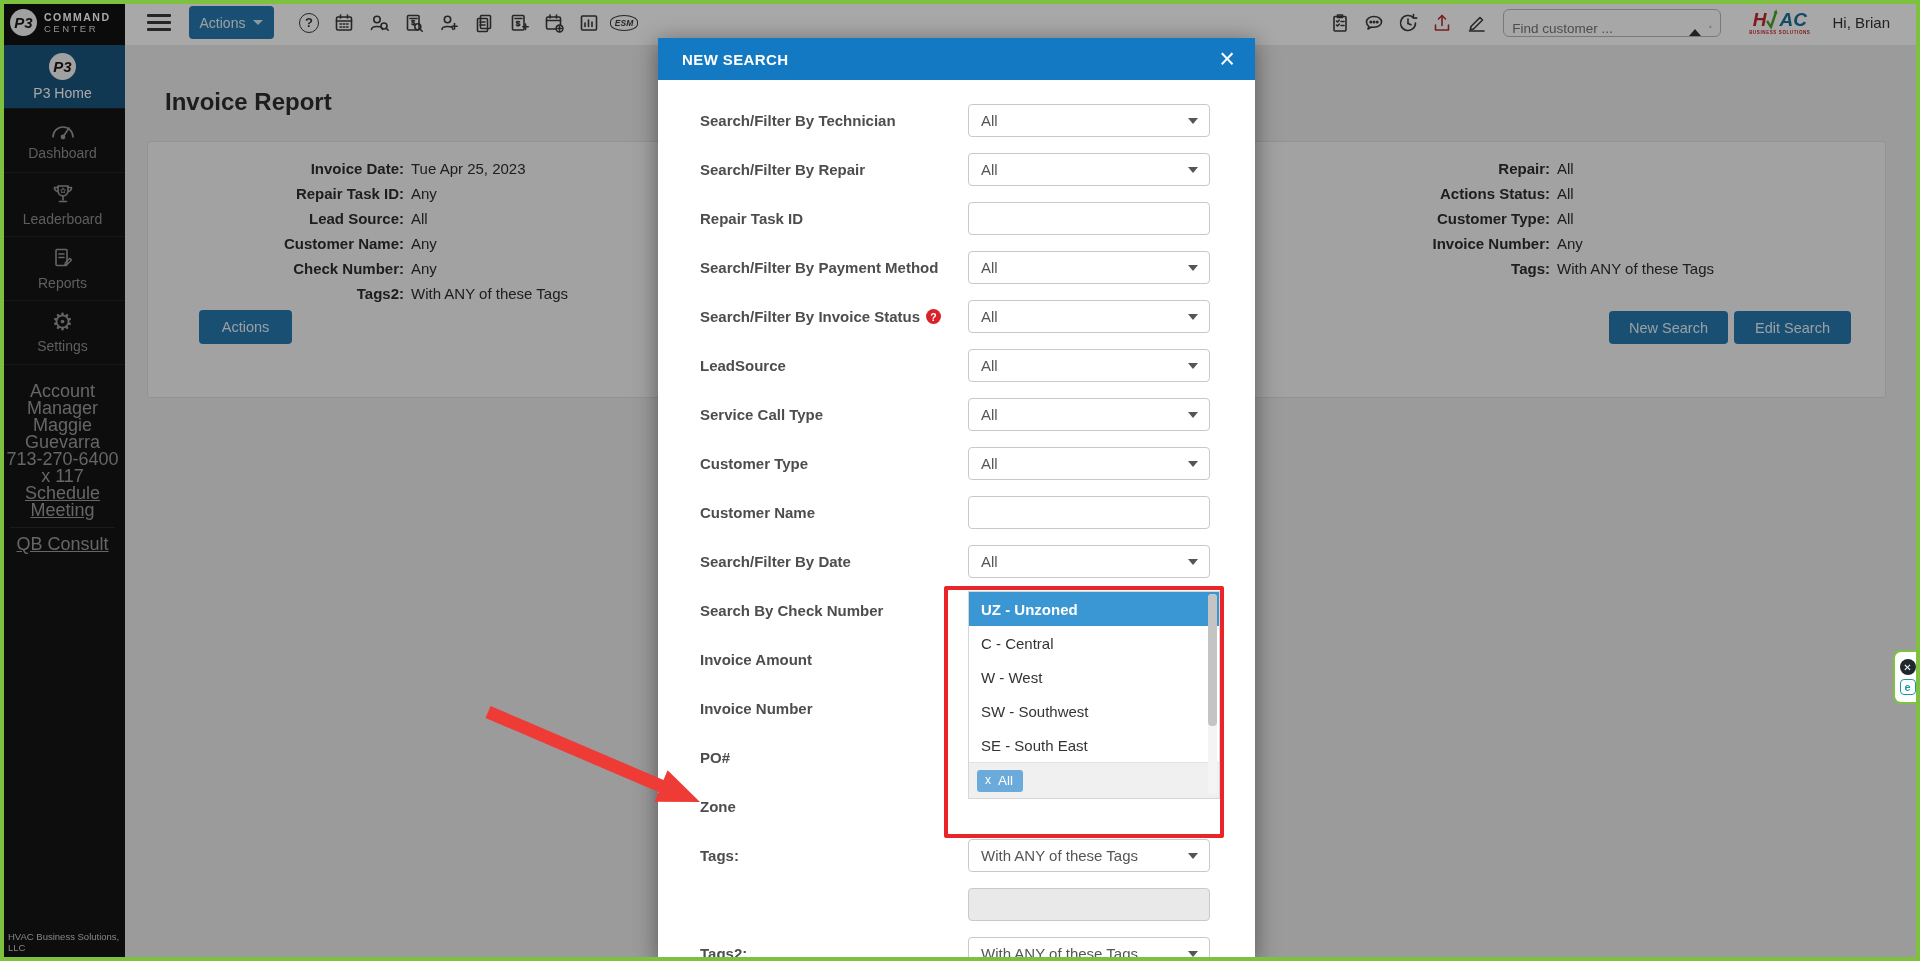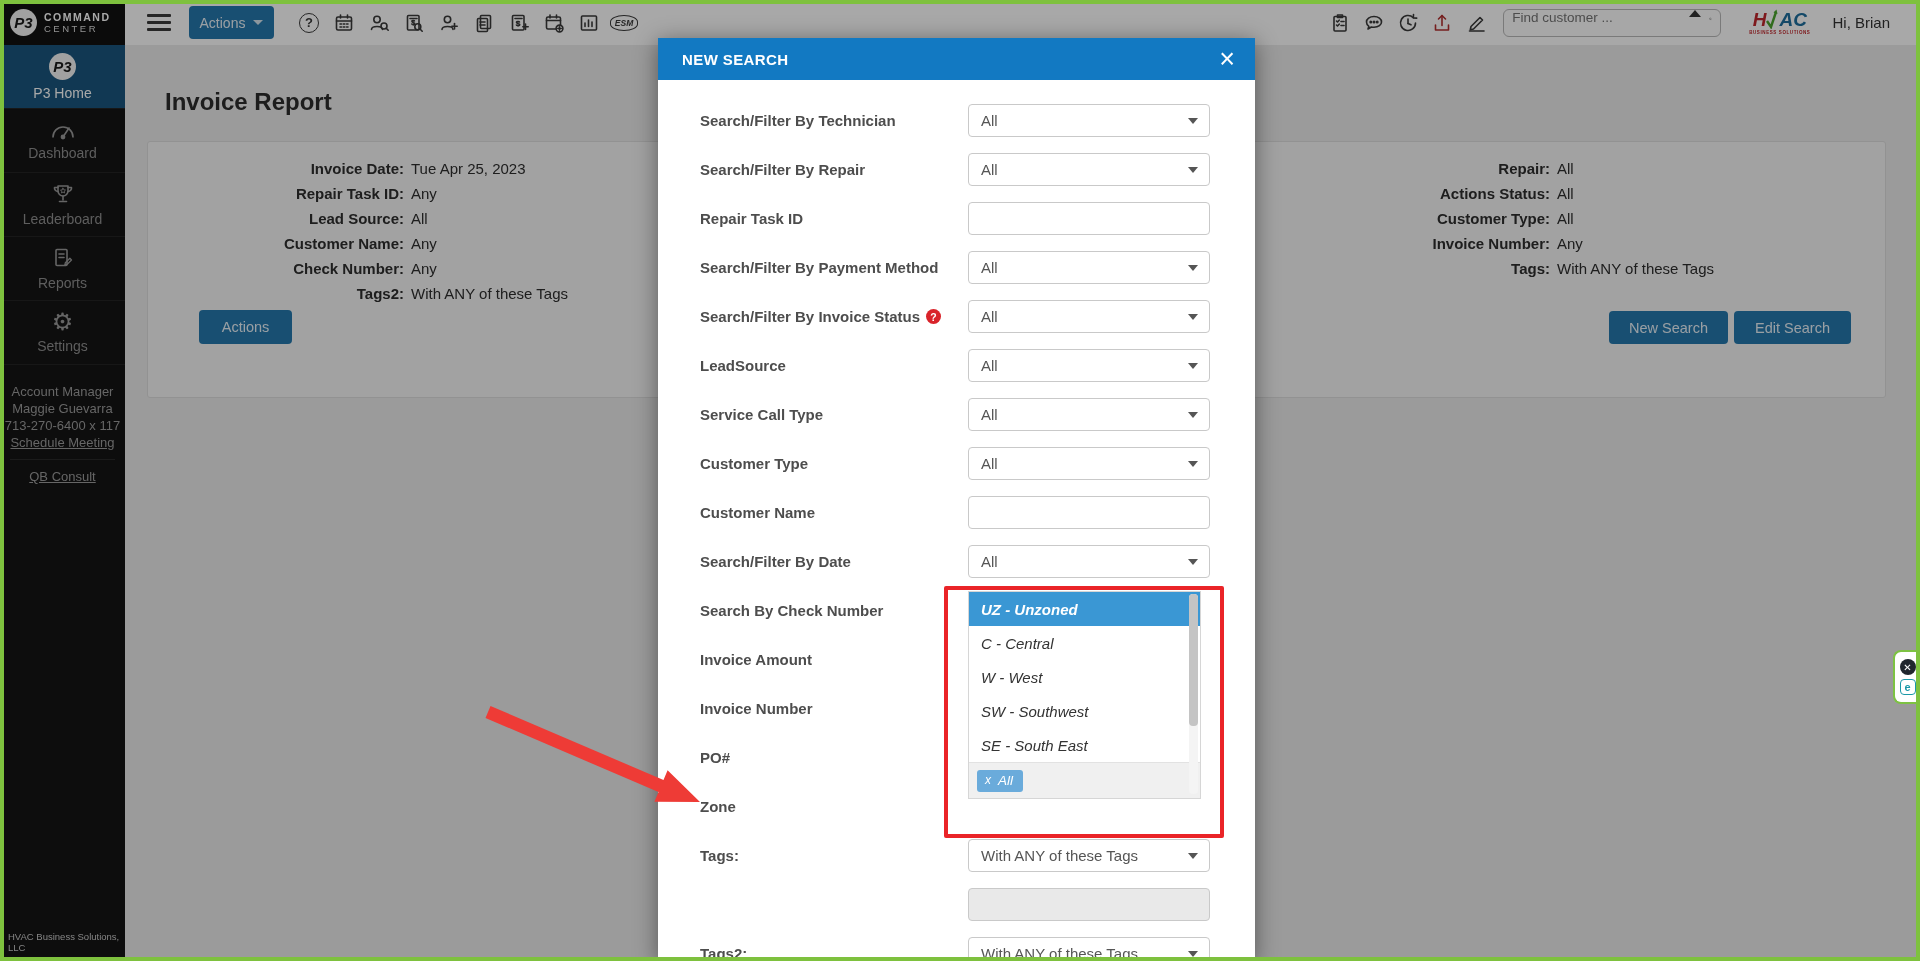--- a/index.html
+++ b/index.html
@@ -19,36 +19,36 @@
   .hamburger span { display:block; height:3px; background:#3a3a3a; margin:4px 0; border-radius:1px; }
   .actions-btn { margin-left:18px; width:85px; height:33px; background:#2578ad; color:#eaf2f8; border:none; border-radius:4px; font-size:14px; display:flex; align-items:center; justify-content:center; gap:8px; cursor:pointer; }
   .caret-down { width:0; height:0; border-left:5px solid transparent; border-right:5px solid transparent; border-top:5px solid #d7e5f0; }
   .ticon { width:26px; height:26px; display:flex; align-items:center; justify-content:center; color:#3a3a3a; cursor:pointer; }
   .ticon svg { stroke:#3a3a3a; fill:none; stroke-width:1.6; stroke-linecap:round; stroke-linejoin:round; }
   .icon-row-left { display:flex; gap:9px; margin-left:22px; }
   .icon-row-right { display:flex; gap:8px; margin-left:auto; }
   .circle-q { width:20px; height:20px; border:1.8px solid #3a3a3a; border-radius:50%; font-size:13px; font-weight:700; display:flex; align-items:center; justify-content:center; }
   .esm-badge { border:1.7px solid #3a3a3a; border-radius:50%/45%; padding:2px 4px; font-size:8.5px; font-weight:700; font-style:italic; }
   .red-ic svg { stroke:#b23030; }
-  .find-box { margin-left:14px; width:218px; height:28px; border:1px solid #b9b9b9; border-radius:6px; background:#fdfdfd; display:flex; align-items:flex-start; padding:0 8px; }
+  .find-box { margin-left:14px; width:218px; height:28px; border:1px solid #b9b9b9; border-radius:6px; background:#fdfdfd; display:flex; align-items:flex-end; padding:0 8px; }
   .find-box input { border:none; outline:none; background:transparent; flex:1; font-size:13.5px; color:#555; font-family:inherit; }
   .tri-up { width:0; height:0; border-left:6px solid transparent; border-right:6px solid transparent; border-bottom:7px solid #333; margin-right:8px; cursor:pointer; }
   .brand { margin-left:28px; display:flex; flex-direction:column; align-items:center; line-height:1; cursor:pointer; }
   .brand-row { display:flex; align-items:flex-end; font-weight:800; font-style:italic; font-size:19px; }
   .brand-h { color:#c0272d; } .brand-ac { color:#1f6f9f; }
   .brand-sub { font-size:4.5px; color:#c0272d; letter-spacing:.6px; margin-top:2px; font-weight:700; }
   .greeting { margin:0 30px 0 22px; font-size:15px; color:#333; white-space:nowrap; }
 
   
   .sidebar { position:absolute; left:0; top:45px; width:125px; height:916px; background:#141414; z-index:10; }
   .nav-item { height:64px; display:flex; flex-direction:column; align-items:center; justify-content:center; gap:5px; border-bottom:1px solid #232323; cursor:pointer; color:#8f8f8f; font-size:14px; }
   .nav-item svg { stroke:#9a9a9a; fill:none; stroke-width:1.6; stroke-linecap:round; stroke-linejoin:round; }
   .nav-item.active { background:#1b567e; color:#fff; }
   .gear-glyph { font-size:24px; line-height:22px; color:#9a9a9a; }
-  .acct { margin-top:18px; text-align:center; color:#9b9b9b; font-size:13px; line-height:17px; padding:0 4px; }
+  .acct { margin-top:18px; text-align:center; color:#9b9b9b; font-size:18px; line-height:17px; padding:0 4px; }
   .acct a { color:#9b9b9b; text-decoration:underline; cursor:pointer; display:inline-block; }
   .acct-div { border-bottom:1px solid #2a2a2a; margin:8px 6px; }
   .sb-footer { position:absolute; bottom:8px; left:8px; font-size:9.5px; color:#c9c9c9; }
 
   
   .page-title { position:absolute; left:165px; top:88px; font-size:24px; color:#2d2d2d; z-index:5; }
   .card { position:absolute; left:147px; top:141px; width:1739px; height:257px; background:#f6f6f6; border:1px solid #dedede; border-radius:3px; z-index:5; }
   .srow { display:flex; height:25px; align-items:center; font-size:15px; color:#2e2e2e; }
   .slabel { width:256px; text-align:right; font-weight:700; margin-right:7px; }
   .sum-left { position:absolute; left:0; top:14px; }
@@ -72,21 +72,21 @@
   .mlabel { flex:0 0 268px; font-size:15px; font-weight:700; color:#4d4d4d; display:flex; align-items:center; gap:6px; }
   .help-badge { width:15px; height:15px; border-radius:50%; background:#d9232a; color:#fff; font-size:10.5px; font-weight:700; display:flex; align-items:center; justify-content:center; }
   .ctrl { width:242px; height:33px; border:1px solid #c9c9c9; border-radius:4px; background:#fff; display:flex; align-items:center; padding:0 12px; font-size:15px; color:#555; cursor:pointer; position:relative; }
   .ctrl .sel-caret { position:absolute; right:11px; width:0; height:0; border-left:5px solid transparent; border-right:5px solid transparent; border-top:6px solid #555; }
   .ctrl.text { cursor:text; }
   .ctrl.disabled { background:#e9e9e9; }
   .ctrl-spacer { width:242px; }
   .sel-val { overflow:hidden; white-space:nowrap; }
 
   
-  .zone-list { position:absolute; left:310px; top:553px; width:233px; background:#fff; border:1px solid #d6d6d6; z-index:55;font-style:italic; }
+  .zone-list { position:absolute; left:310px; top:553px; width:252px; background:#fff; border:1px solid #d6d6d6; z-index:55; }
   .zone-items { position:relative; }
   .zopt { height:34px; display:flex; align-items:center; padding-left:12px; font-size:15px; color:#333; cursor:pointer; }
   .zopt.selected { background:#3a97d4; color:#fff; font-weight:700; }
   .zscroll { position:absolute; top:2px; right:2px; width:9px; height:200px; background:#f4f4f4; border-radius:4px; }
   .zthumb { position:absolute; top:0; left:0; width:9px; height:132px; background:#c4c4c4; border-radius:4px; }
   .zfooter { height:36px; background:#f0f0f0; display:flex; align-items:center; padding-left:8px; border-top:1px solid #e2e2e2; }
   .zchip { background:#6aabdb; color:#fff; border-radius:3px; font-size:13.5px; padding:3px 10px 4px 8px; display:flex; gap:7px; align-items:center; cursor:pointer; }
   .zchip .x { font-size:12px; }
 
   

